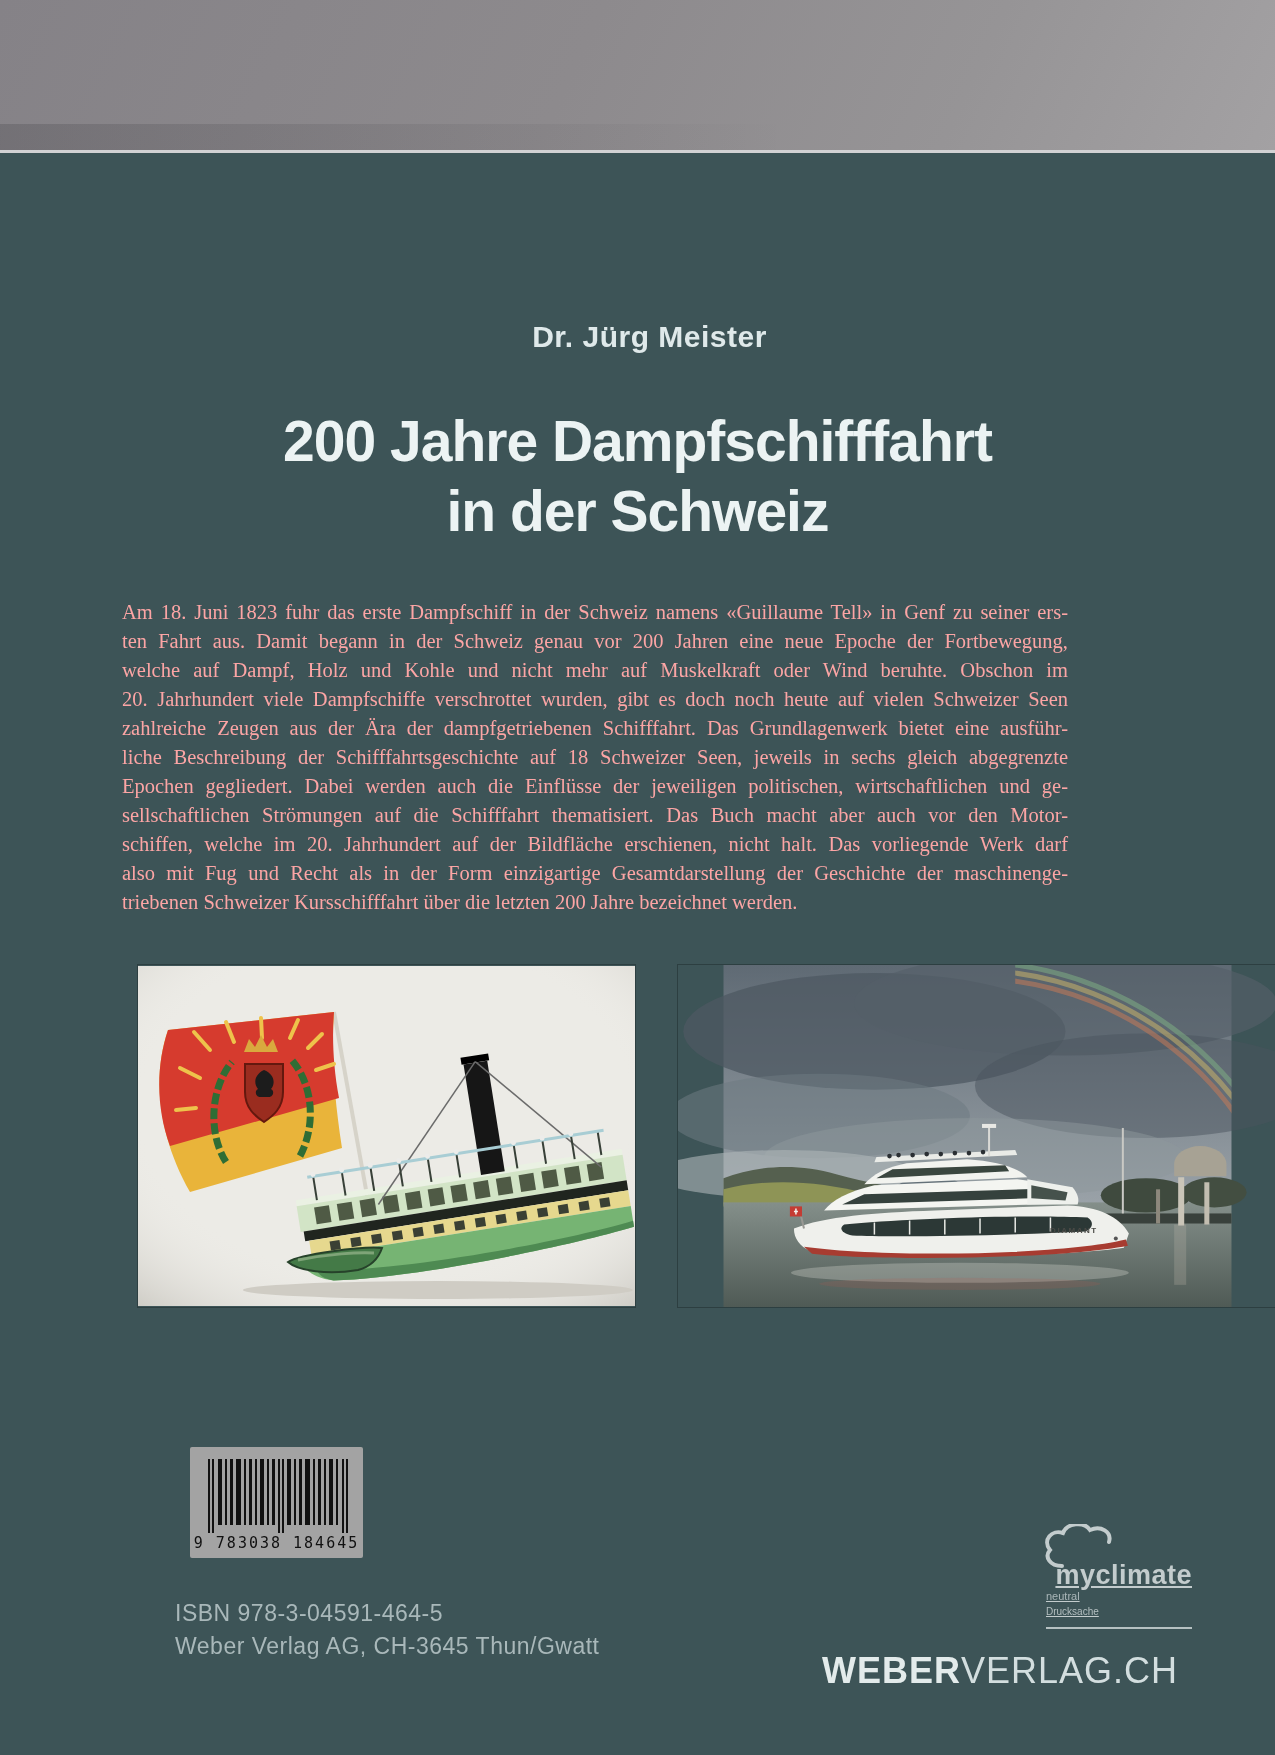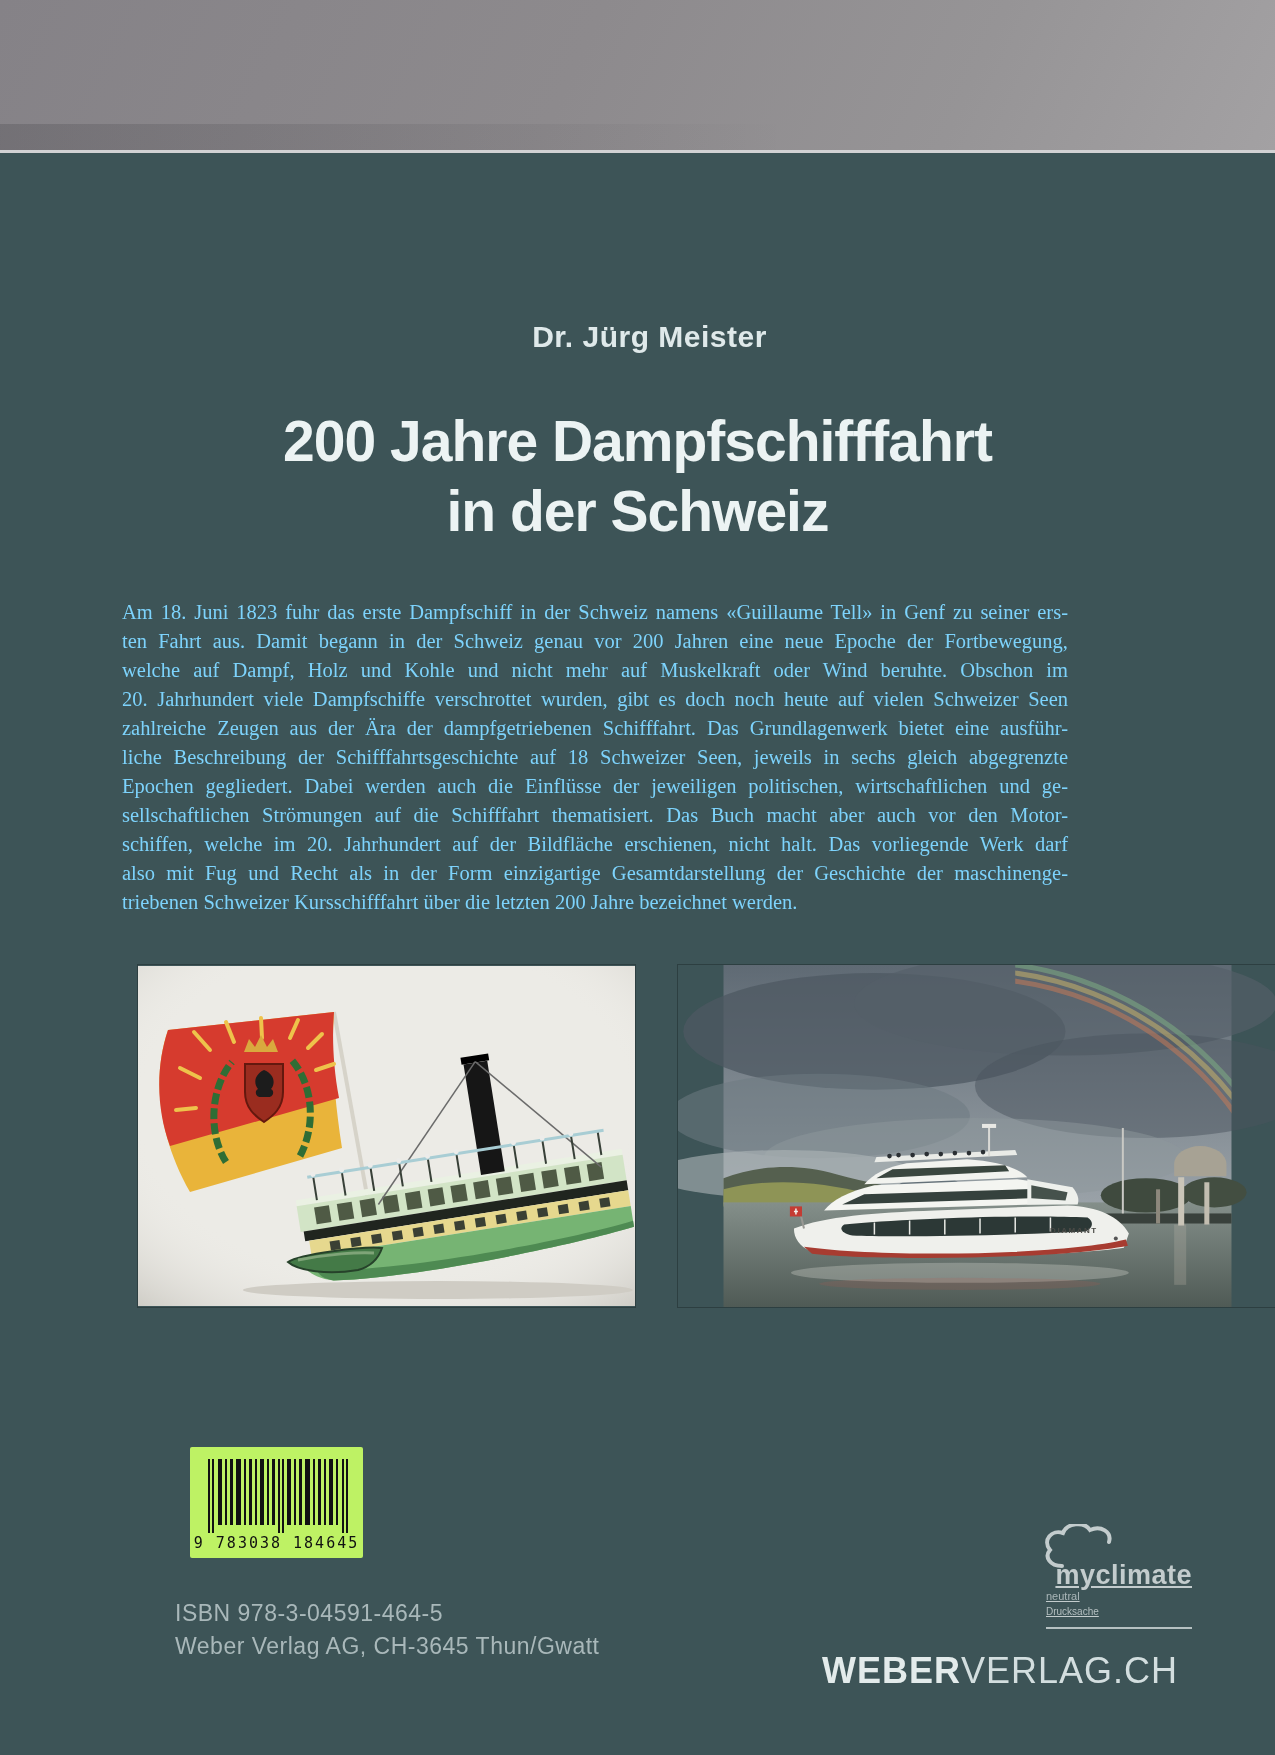--- a/index.html
+++ b/index.html
@@ -11,31 +11,31 @@
             border-bottom:3px solid #d2d2d4;}
   #backdrop::after{content:"";position:absolute;left:0;bottom:0;width:62%;height:26px;
             background:linear-gradient(to right,rgba(30,30,35,.18),rgba(30,30,35,0));}
   
   .author{position:absolute;top:320px;left:0;width:100%;text-align:center;
           font-size:30px;font-weight:700;letter-spacing:.5px;color:#dfe9ea;padding-left:12px;}
   .title{position:absolute;top:374px;left:0;width:100%;text-align:center;
          font-size:57px;line-height:70px;font-weight:700;letter-spacing:-1px;color:#ecf3f3;margin-top:32px;}
   .blurb{position:absolute;top:598px;left:122px;width:946px;
          font-family:"Liberation Serif",serif;font-size:20.5px;line-height:29px;
-         color:#7dd3fc;}
+         color:#fca5a5;}
   .blurb .line{text-align:justify;text-align-last:justify;white-space:nowrap;}
   .blurb .line.last{text-align-last:left;}
   
   .photo{position:absolute;top:965px;height:342px;box-shadow:0 0 0 1px rgba(0,0,0,.25);}
   #photo-left{left:138px;width:497px;}
   #photo-right{left:678px;width:599px;}
   .photo svg{display:block;width:100%;height:100%;}
   
   #barcode{position:absolute;left:190px;top:1447px;width:173px;height:111px;
-           background:#bef264;border-radius:2px;}
+           background:#a3a3a3;border-radius:2px;}
   #barcode svg{display:block;margin:0 auto;}
   #barcode .digits{position:absolute;left:0;bottom:6px;width:100%;text-align:center;
            font-family:"DejaVu Sans Mono",monospace;font-size:15px;letter-spacing:2px;color:#111;}
   
   #myclimate{position:absolute;left:1046px;top:1546px;width:146px;color:#c3cccd;text-decoration:underline;}
   #myclimate .cloud{position:absolute;left:-6px;top:-22px;}
   #myclimate .word{display:block;text-align:right;font-size:27px;font-weight:700;
                    letter-spacing:.5px;line-height:30px;padding-top:14px;}
   #myclimate .neutral{display:block;font-size:11px;line-height:13px;color:#aab6b8;}
   #myclimate .druck{display:block;text-align:left;font-size:10px;line-height:17px;color:#b4bfc0;}

